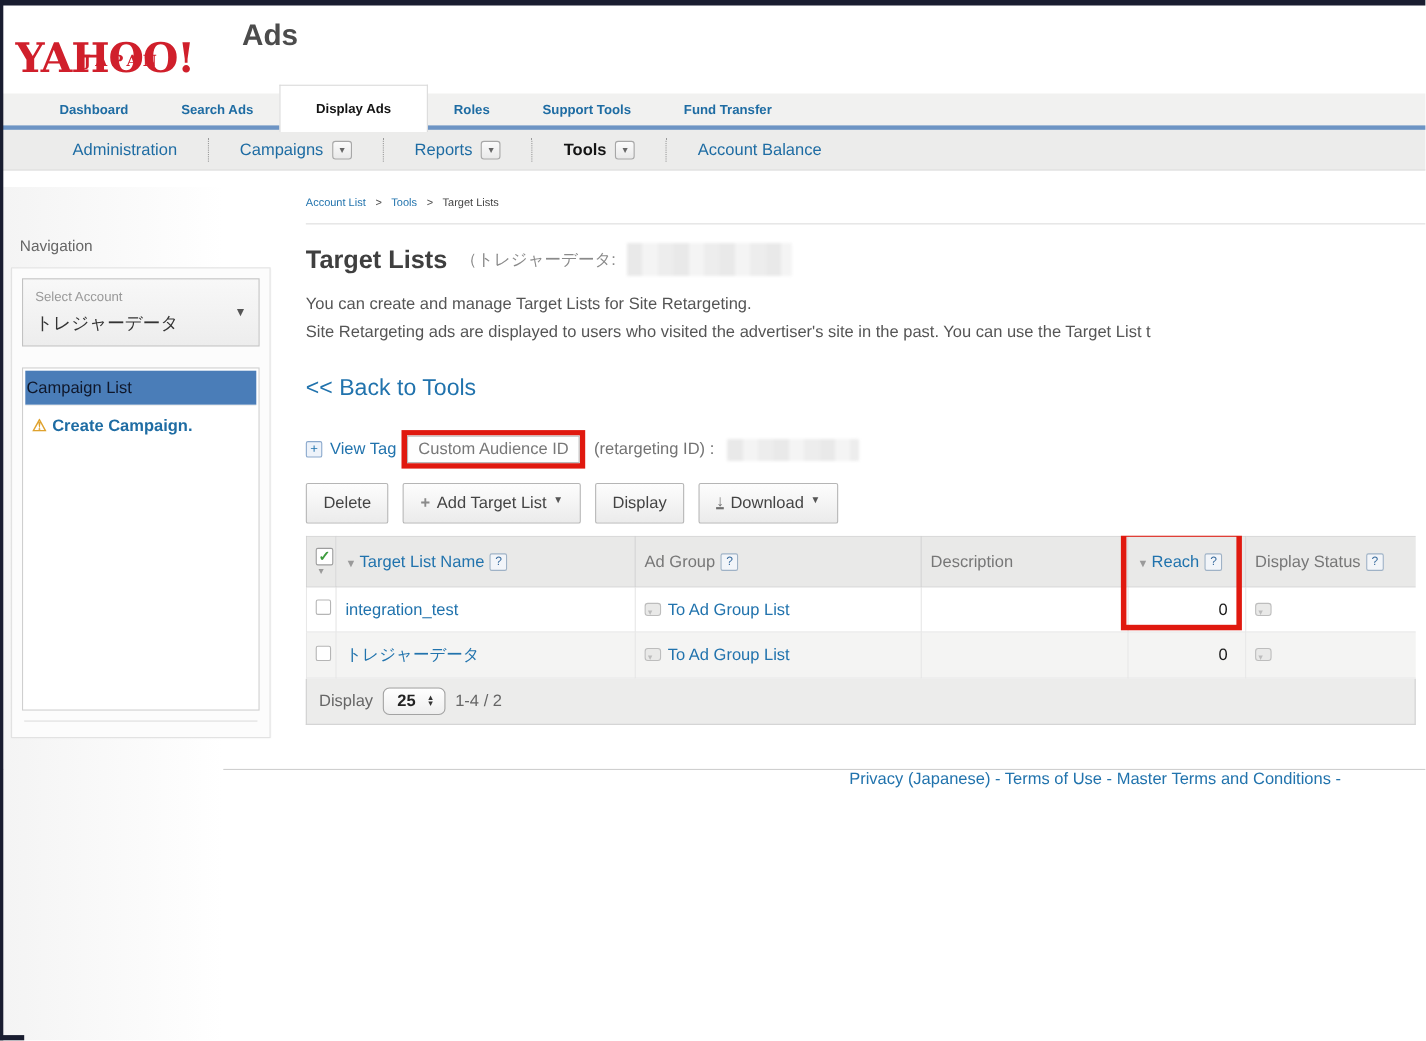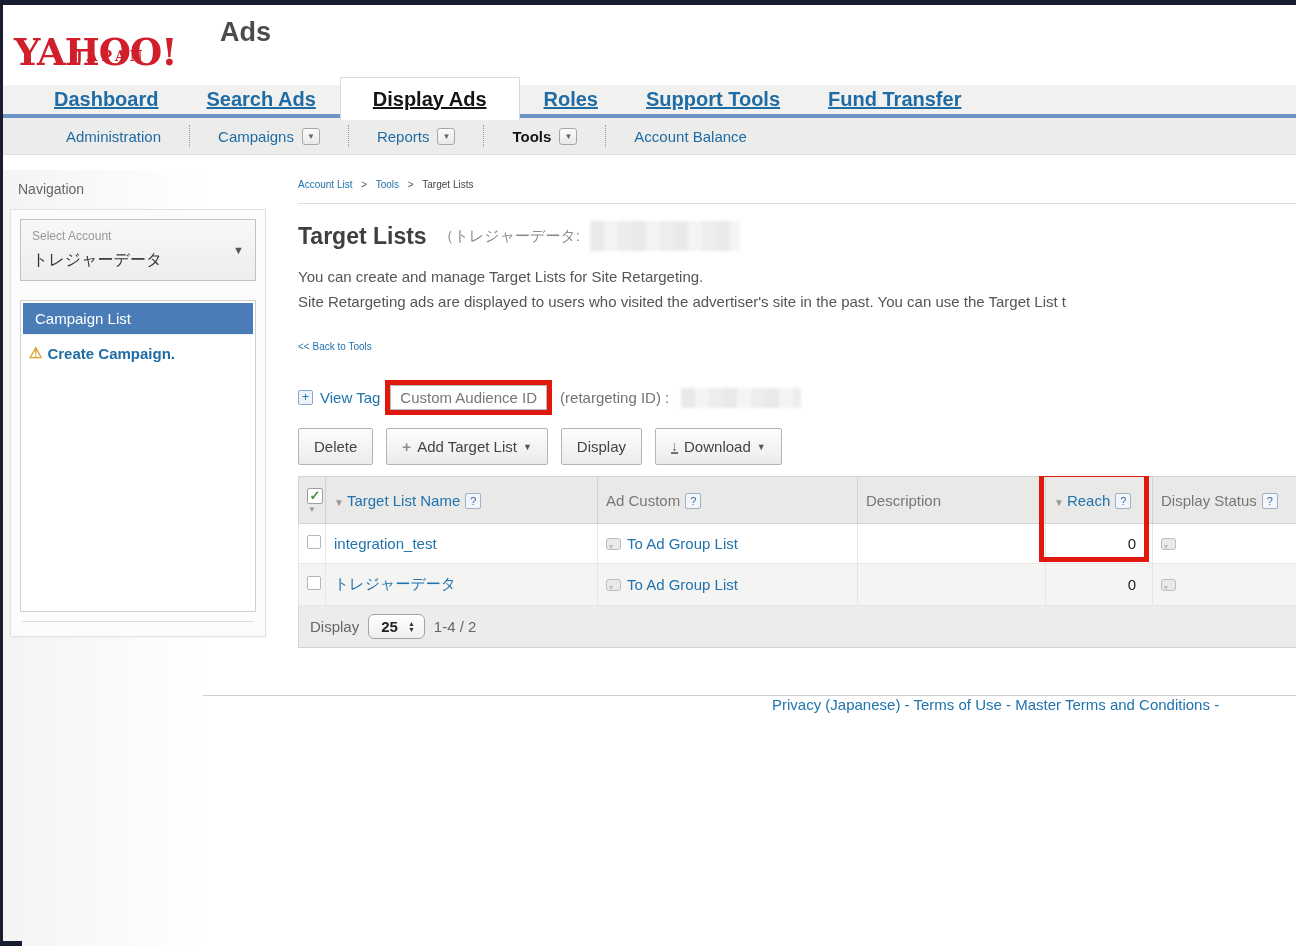--- a/index.html
+++ b/index.html
@@ -22,22 +22,22 @@
   .logo { position: relative; width: 280px; height: 62px; }
   .logo-yahoo { font-family: "DejaVu Serif", serif; font-weight: bold; font-size: 37px;
                 color: #d01f2b; letter-spacing: -1px; position: absolute; left: 0; top: 18px; }
   .logo-japan { font-family: "DejaVu Serif", serif; font-weight: bold; font-size: 14px;
                 color: #d01f2b; letter-spacing: 4px; position: absolute; left: 62px; top: 36px; }
   .logo-ads   { font-weight: bold; font-size: 27px; color: #4c4c4c; position: absolute; left: 206px; top: 5px; }
 
   
   .tabbar { position: relative; background: #f1f1f0; border-bottom: 4px solid #6d94c4;
             height: 33px; display: flex; align-items: center; padding-left: 30px; z-index: 2; }
-  .tab { padding: 0 24px; font-weight: bold; font-size: 20px; color: #1e6ca3;
-         display: flex; align-items: center; height: 33px; cursor: pointer; white-space: nowrap; text-decoration: underline; }
+  .tab { padding: 0 24px; font-weight: bold; font-size: 12px; color: #1e6ca3;
+         display: flex; align-items: center; height: 33px; cursor: pointer; white-space: nowrap; }
   .tab.active {
     background: #ffffff; color: #141414;
     border: 1px solid #dadada; border-bottom: none;
     height: 43px; margin-top: -6px; margin-bottom: -4px;
     padding: 0 32px; align-items: center; z-index: 3;
   }
 
   
   .subnav { background: #ececeb; height: 37px; display: flex; align-items: center;
             padding-left: 38px; border-bottom: 1px solid #dedede; position: relative; z-index: 1; }
@@ -46,62 +46,62 @@
   .subnav-item.active { color: #141414; font-weight: bold; }
   .subnav-sep { height: 22px; border-left: 1px dotted #999; }
   .dd-btn { display: inline-block; width: 18px; height: 17px; margin-left: 8px;
             background: linear-gradient(#fbfbfb,#e9e9e9); border: 1px solid #a7a7a7; border-radius: 3px;
             font-size: 8px; color: #666; line-height: 15px; text-align: center; }
 
   
   .content { display: flex; padding-top: 24px; position: relative; z-index: 1; min-height: 512px; align-items: flex-start; }
 
   
-  .sidebar { width: 266px; flex: none; padding-left: 10px; }
+  .sidebar { width: 246px; flex: none; padding-left: 10px; margin-top: 34px; }
   .sidebar-title { color: #666; font-size: 14px; margin: 2px 0 12px 8px; }
   .sidebar-panel { border: 1px solid #e2e2e2; background: #fcfcfc; padding: 9px; height: 428px;
                    box-shadow: 0 1px 2px rgba(0,0,0,.04); }
   .account-box { border: 1px solid #c2c2c2; background: linear-gradient(#f8f8f8,#ededed);
                  padding: 9px 11px; position: relative; cursor: pointer; }
   .account-label { color: #999; font-size: 12px; }
   .account-value { color: #333; font-size: 16px; margin-top: 7px; }
   .account-caret { position: absolute; right: 11px; top: 24px; color: #555; font-size: 11px; }
   .side-list { margin-top: 19px; background: #fff; border: 1px solid #cfcfcf; height: 312px; padding: 2px; }
-  .side-item-selected { background: #4a7db8; color: #ffffff; font-size: 15px; padding: 7px 12px; cursor: pointer; }
+  .side-item-selected { background: #4a7db8; color: #0f172a; font-size: 15px; padding: 7px 1px; cursor: pointer; }
   .side-item { padding: 9px 6px; font-size: 15px; font-weight: bold; color: #1e6ca3;
                border-top: 1px solid #eee; cursor: pointer; display: flex; align-items: center; gap: 5px; }
   .warn-ico { color: #dfa22e; font-size: 15px; }
   .sidebar-underline { border-top: 1px solid #ddd; margin: 9px 2px 0 2px; }
 
   
   .main { flex: 1; min-width: 0; padding-left: 32px; }
   a, .link { color: #2173ad; text-decoration: none; cursor: pointer; }
   .breadcrumb { font-size: 10px; color: #444; }
   .crumb-sep { color: #555; margin: 0 6px; }
   .title-rule { border: none; border-top: 1px solid #ddd; margin: 13px 0 0; }
   .title-row { margin-top: 17px; display: flex; align-items: center; }
   .page-title { font-size: 23px; font-weight: bold; color: #3f3f3f; }
   .title-suffix { font-size: 15px; color: #8a8a8a; margin-left: 12px; }
   .redact { display: inline-block; vertical-align: middle;
             background: repeating-linear-gradient(90deg,#e9e9e9 0 14px,#f4f4f4 14px 28px,#ededed 28px 42px);
             filter: blur(1.5px); border-radius: 1px; }
   .redact.big { width: 150px; height: 30px; margin-left: 10px; }
   .redact.small { width: 120px; height: 20px; margin-left: 12px; }
   .desc { margin-top: 13px; color: #555; font-size: 15px; line-height: 25px; white-space: nowrap; }
-  .back-link { display: inline-block; margin-top: 27px; font-size: 10px; }
+  .back-link { display: inline-block; margin-top: 27px; font-size: 21px; }
 
   .viewtag-row { margin-top: 26px; display: flex; align-items: center; font-size: 15px; }
   .plus-box { display: inline-block; width: 15px; height: 15px; border: 1px solid #8aa8cc; background: #eef3fa;
               color: #2173ad; font-size: 12px; line-height: 13px; text-align: center; margin-right: 7px; border-radius: 2px; }
   .red-outline { border: 5px solid #e0190f; margin-left: 5px; }
   .ca-label { display: inline-block; border: 1px solid #b9b9b9; padding: 3px 9px; color: #777; background: #fefefe; }
   .retarget { color: #737373; margin-left: 8px; }
 
   .toolbar { margin-top: 13px; display: flex; gap: 13px; }
-  .btn { display: inline-flex; align-items: center; gap: 6px; padding: 9px 15px; font-size: 15px; color: #444;
+  .btn { display: inline-flex; align-items: flex-start; gap: 6px; padding: 9px 15px; font-size: 15px; color: #444;
          background: linear-gradient(#fdfdfd,#ebebeb); border: 1px solid #b5b5b5; border-radius: 2px;
          cursor: pointer; white-space: nowrap; font-family: inherit; }
   .plus-glyph { color: #8a8a8a; font-weight: bold; font-size: 15px; }
   .caret-sm { font-size: 9px; color: #555; }
   .dl-ico { color: #6f6f6f; font-weight: bold; font-size: 14px; border-bottom: 2px solid #6f6f6f; line-height: 12px; }
 
   
   .table-wrap { margin-top: 11px; position: relative; width: 1009px; overflow: hidden; }
   table { border-collapse: collapse; width: 1040px; table-layout: fixed; }
   th { background: #e9e9e8; border: 1px solid #d2d2d2; font-weight: normal; color: #777;
@@ -270,21 +270,21 @@
         <tbody>
             <tr>
           <th class="col-check">
             <span class="hdr-check">✓</span>
             <span class="hdr-check-caret">▼</span>
           </th>
           <th class="col-name">
             <span class="sort-caret">▼</span><a>Target List Name</a><span class="help-box">?</span>
           </th>
           <th class="col-group">
-            <span>Ad Custom</span><span class="help-box">?</span>
+            <span>Ad Group</span><span class="help-box">?</span>
           </th>
           <th class="col-desc">
             <span>Description</span>
           </th>
           <th class="col-reach">
             <span class="sort-caret">▼</span><a>Reach</a><span class="help-box">?</span>
           </th>
           <th class="col-status">
             <span>Display Status</span><span class="help-box">?</span>
           </th>

